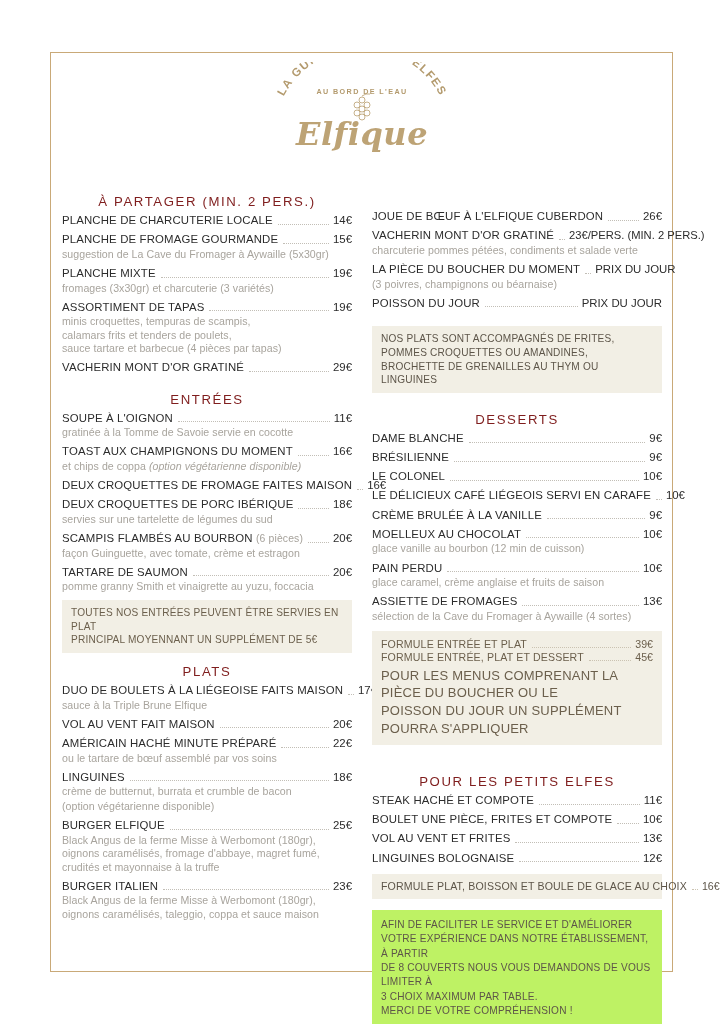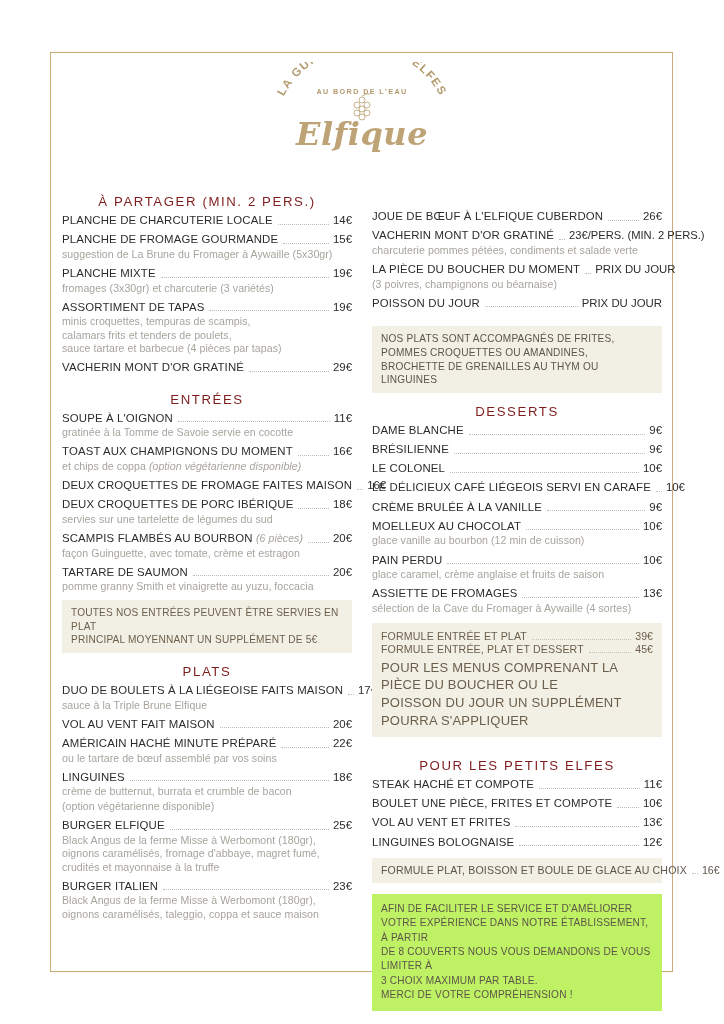--- a/index.html
+++ b/index.html
@@ -76,41 +76,40 @@
 
   .section-title {
     text-align: center;
     font-size: 13.2px;
     letter-spacing: 1.6px;
     color: #7f1d1d;
     font-weight: normal;
     margin: 0 0 5px 0;
     padding-top: 2px;
   }
-  .col.right .section-title { margin-top: 0; }
+  .col.right .section-title { margin-top: 8px; }
 
   .item { margin-bottom: 5.5px; }
   .item.tight { margin-bottom: 16px; }
 
   .line {
     display: flex;
     align-items: flex-end;
     width: 100%;
   }
   .nm {
     font-size: 11.4px;
     letter-spacing: 0.15px;
     color: #2c2c2c;
     white-space: nowrap;
     line-height: 1.2;
   }
   .nm .qty {
     color: #a6a29b;
     font-size: 10.4px;
-    font-style: italic;
   }
   .dots {
     flex: 1 1 auto;
     border-bottom: 1px dotted #c2beb6;
     margin: 0 4px 3px 5px;
     min-width: 6px;
     height: 1px;
   }
   .pr {
     font-size: 11.4px;
@@ -214,21 +213,21 @@
               <span class="dots"></span>
               <span class="pr">14€</span>
             </div>
         </div>
         <div class="item">
           <div class="line">
               <span class="nm">PLANCHE DE FROMAGE GOURMANDE</span>
               <span class="dots"></span>
               <span class="pr">15€</span>
             </div>
-          <div class="desc">suggestion de La Brune du Fromager à Aywaille (5x30gr)</div>
+          <div class="desc">suggestion de La Cave du Fromager à Aywaille (5x30gr)</div>
         </div>
         <div class="item">
           <div class="line">
               <span class="nm">PLANCHE MIXTE</span>
               <span class="dots"></span>
               <span class="pr">19€</span>
             </div>
           <div class="desc">fromages (3x30gr) et charcuterie (3 variétés)</div>
         </div>
         <div class="item">

